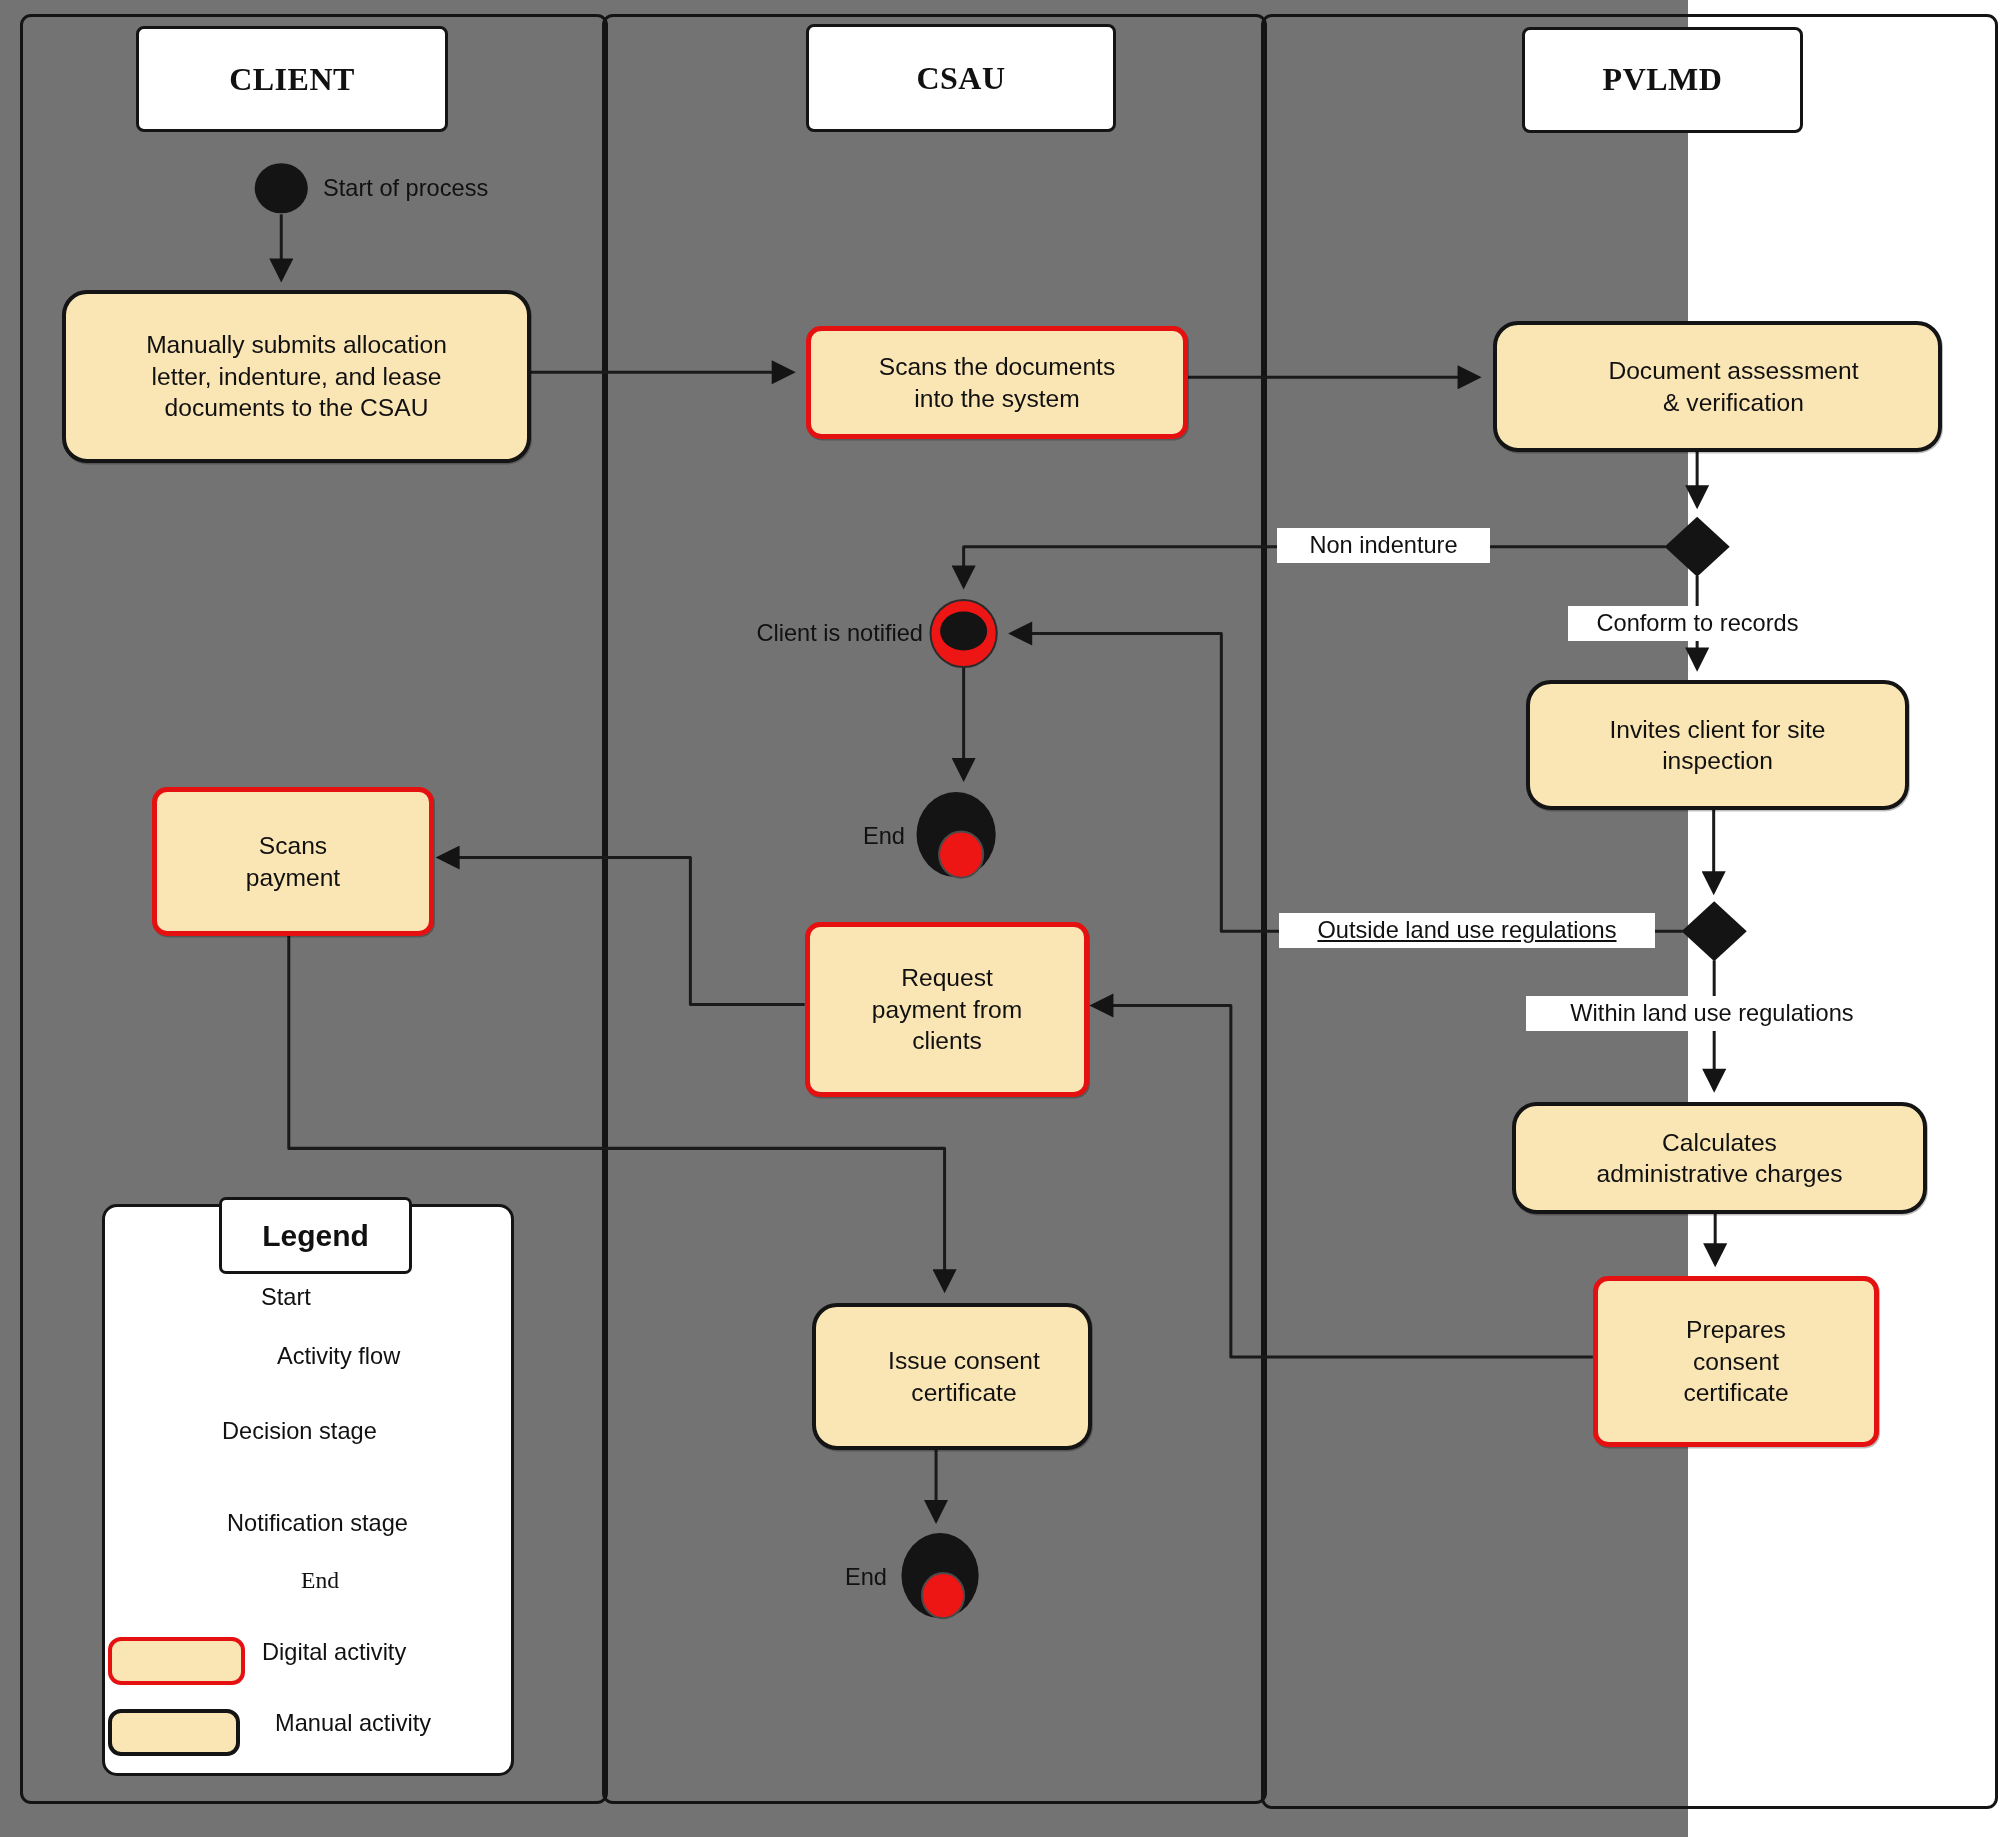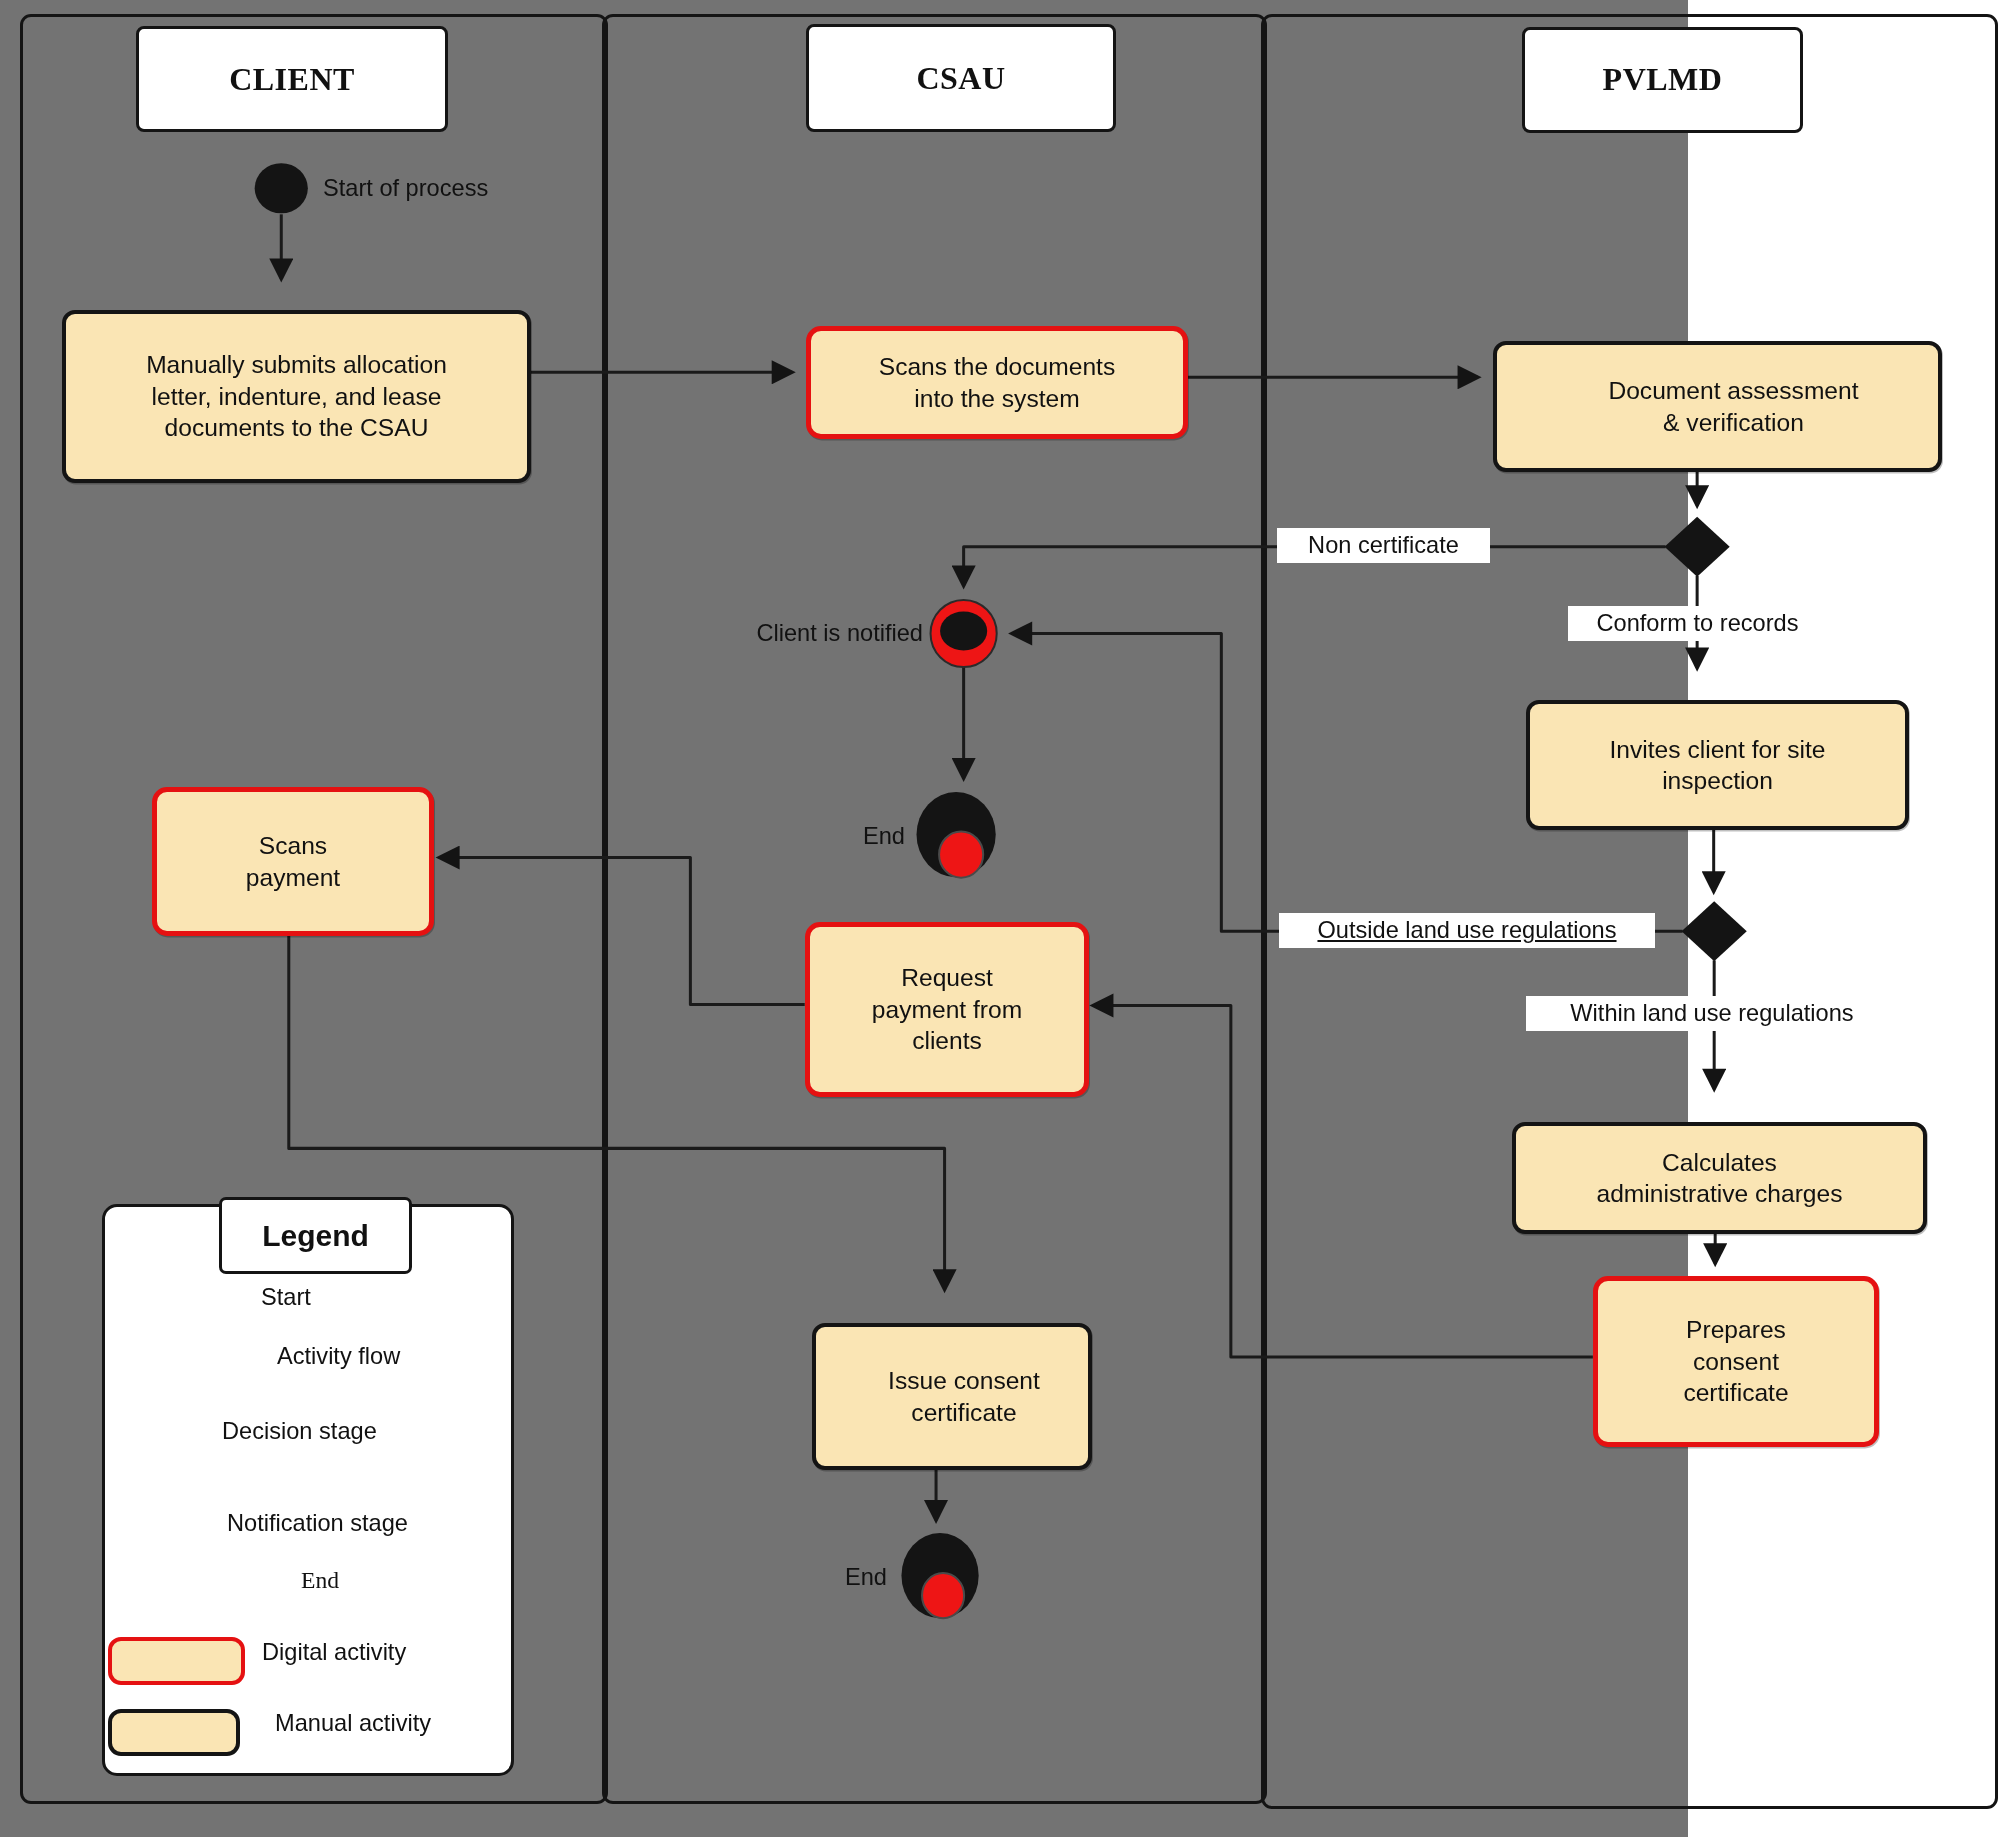--- a/index.html
+++ b/index.html
@@ -14,21 +14,21 @@
 
                display:flex;align-items:center;justify-content:center;z-index:5;
                font-family:"Liberation Serif","DejaVu Serif",serif;font-weight:bold;font-size:32px;letter-spacing:0.5px;}
   #hdr-client{left:136px;top:26px;width:306px;height:100px;}
   #hdr-csau{left:806px;top:24px;width:304px;height:102px;}
   #hdr-pvlmd{left:1522px;top:26.6px;width:275px;height:100px;}
   
   .node-box{position:absolute;background:#fae5b4;display:flex;align-items:center;justify-content:center;
             text-align:center;white-space:pre-line;font-size:24.6px;line-height:1.28;z-index:4;
             box-shadow:1px 1.5px 0 rgba(0,0,0,.25);}
-  .manual{border:4.5px solid #141414;border-radius:13px;margin-top:20px;}
+  .manual{border:4.5px solid #141414;border-radius:25px;}
   .digital{border:5.5px solid #e51111;border-radius:15px;}
   #box-submit{left:62px;top:290px;width:461px;height:165px;}
   #box-scan{left:806px;top:326px;width:372px;height:103px;}
   #box-assess{left:1493px;top:321px;width:409px;height:123px;padding-left:32px;}
   #box-invites{left:1526px;top:680px;width:375px;height:122px;}
   #box-calc{left:1512px;top:1102px;width:407px;height:104px;}
   #box-prep{left:1593px;top:1276px;width:276px;height:161px;}
   #box-request{left:805px;top:922px;width:274px;height:165px;}
   #box-makes{left:152px;top:787px;width:272px;height:139px;}
   #box-issue{left:812px;top:1303px;width:248px;height:139px;padding-left:24px;}
@@ -140,21 +140,21 @@
 certificate</div>
   <div class="node-box digital" id="box-request">Request
 payment from
 clients</div>
   <div class="node-box digital" id="box-makes">Scans
 payment</div>
   <div class="node-box manual" id="box-issue">Issue consent
 certificate</div>
 
   <div class="node-label" id="lbl-start">Start of process</div>
-  <div class="edge-label" id="lbl-nonconf">Non certificate</div>
+  <div class="edge-label" id="lbl-nonconf">Non indenture</div>
   <div class="edge-label" id="lbl-conform">Conform to records</div>
   <div class="edge-label" id="lbl-outside">Outside land use regulations</div>
   <div class="edge-label" id="lbl-within">Within land use regulations</div>
   <div class="node-label" id="lbl-notified">Client is notified</div>
   <div class="node-label" id="lbl-end1">End</div>
   <div class="node-label" id="lbl-end2">End</div>
 
   <div id="legend-box"></div>
   <div id="legend-title">Legend</div>
   <div class="legend-text" id="lg-txt-start">Start</div>

